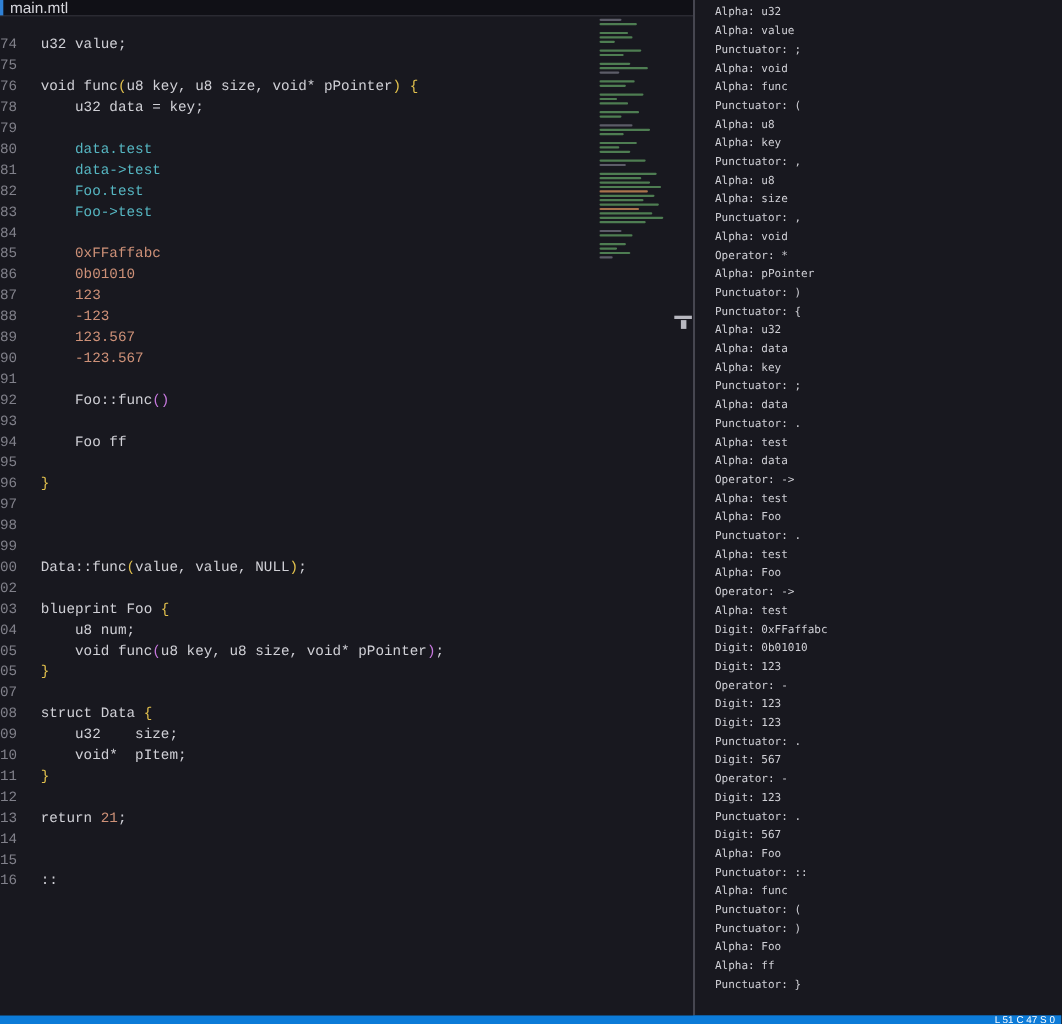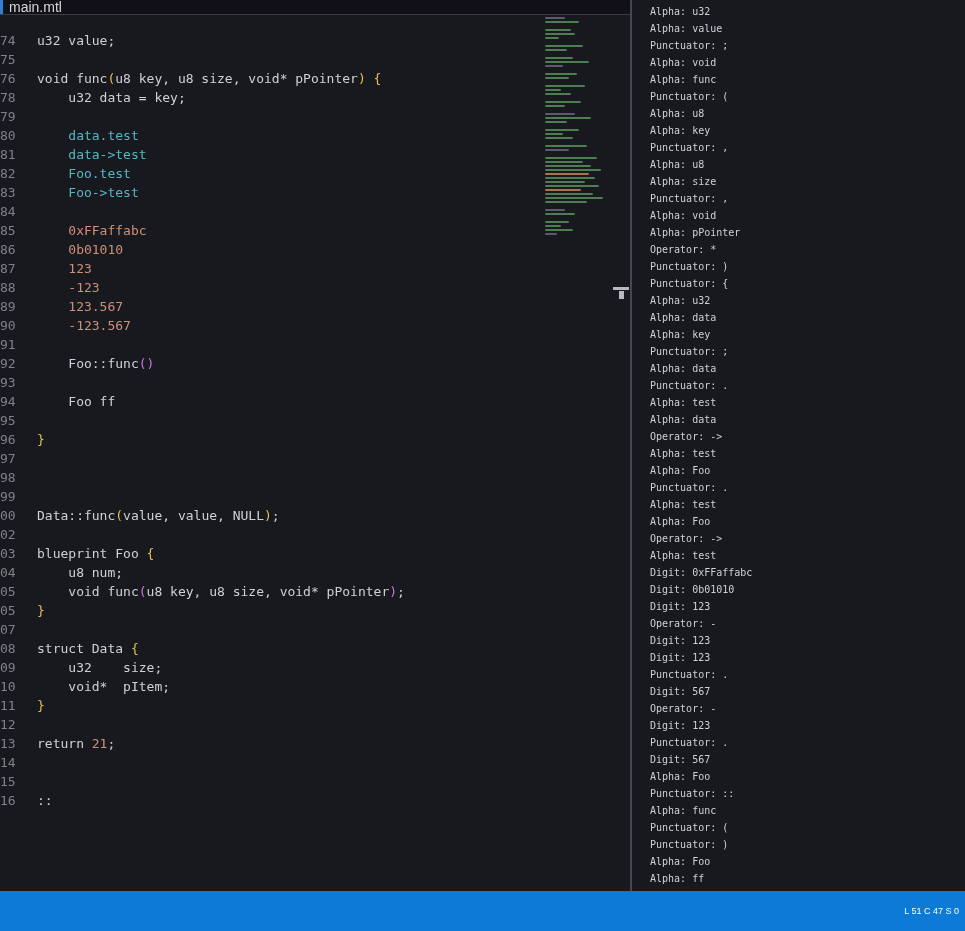--- a/index.html
+++ b/index.html
@@ -19,21 +19,21 @@
     display:flex; align-items:stretch;
   }
   .tab {
     display:flex; align-items:center; padding:0 14px 0 6px;
     border-left:3px solid var(--accent-blue);
     color:#d6d6dc; font-family:"Liberation Sans", sans-serif; font-size:14px;
     white-space:nowrap;
   }
 
   .editor { flex:1; position:relative; overflow:hidden; background:var(--bg-editor); }
-  .code-lines { padding-top:16px; }
+  .code-lines { padding-top:16px;font-family:Liberation Mono, monospace; }
   .code-row { height:19px; line-height:19px; font-size:13px; display:flex; white-space:pre; }
   .gutter { width:15px; flex:none; text-align:right; margin-right:22px; color:var(--gutter-text); overflow:hidden; }
   .code-text { white-space:pre; }
 
   .tok-def { color: var(--text-default); }
   .tok-com { color: var(--comment-green); }
   .tok-mem { color: var(--member-teal); }
   .tok-num { color: var(--number-orange); }
   .tok-y   { color: var(--bracket-yellow); }
   .tok-p   { color: var(--bracket-purple); }
@@ -50,21 +50,21 @@
   .tokens {
     flex:1; min-width:0; background: var(--bg-panel);
     padding:3px 0 0 18px; overflow:hidden;
     font-size:10px; color: var(--text-default);
   }
   .token-row { height:17px; line-height:17px; white-space:pre; }
 
   .statusbar {
     height:8px; flex:none; background: var(--statusbar-bg);
     display:flex; justify-content:flex-end; align-items:flex-start;
-    padding:16px 6px; overflow:hidden;
+    padding:0 6px; overflow:hidden;
   }
   .status-right {
     color:#ffffff; font-family:"Liberation Sans", sans-serif;
     font-size:9px; line-height:9px; white-space:nowrap;
   }
 </style>
 </head>
 <body>
 
 <div class="app">
@@ -193,22 +193,22 @@
         <div class="token-row">Alpha: void</div>
         <div class="token-row">Alpha: func</div>
         <div class="token-row">Punctuator: (</div>
         <div class="token-row">Alpha: u8</div>
         <div class="token-row">Alpha: key</div>
         <div class="token-row">Punctuator: ,</div>
         <div class="token-row">Alpha: u8</div>
         <div class="token-row">Alpha: size</div>
         <div class="token-row">Punctuator: ,</div>
         <div class="token-row">Alpha: void</div>
+        <div class="token-row">Operator: *</div>
         <div class="token-row">Alpha: pPointer</div>
-        <div class="token-row">Operator: *</div>
         <div class="token-row">Punctuator: )</div>
         <div class="token-row">Punctuator: {</div>
         <div class="token-row">Alpha: u32</div>
         <div class="token-row">Alpha: data</div>
         <div class="token-row">Alpha: key</div>
         <div class="token-row">Punctuator: ;</div>
         <div class="token-row">Alpha: data</div>
         <div class="token-row">Punctuator: .</div>
         <div class="token-row">Alpha: test</div>
         <div class="token-row">Alpha: data</div>

